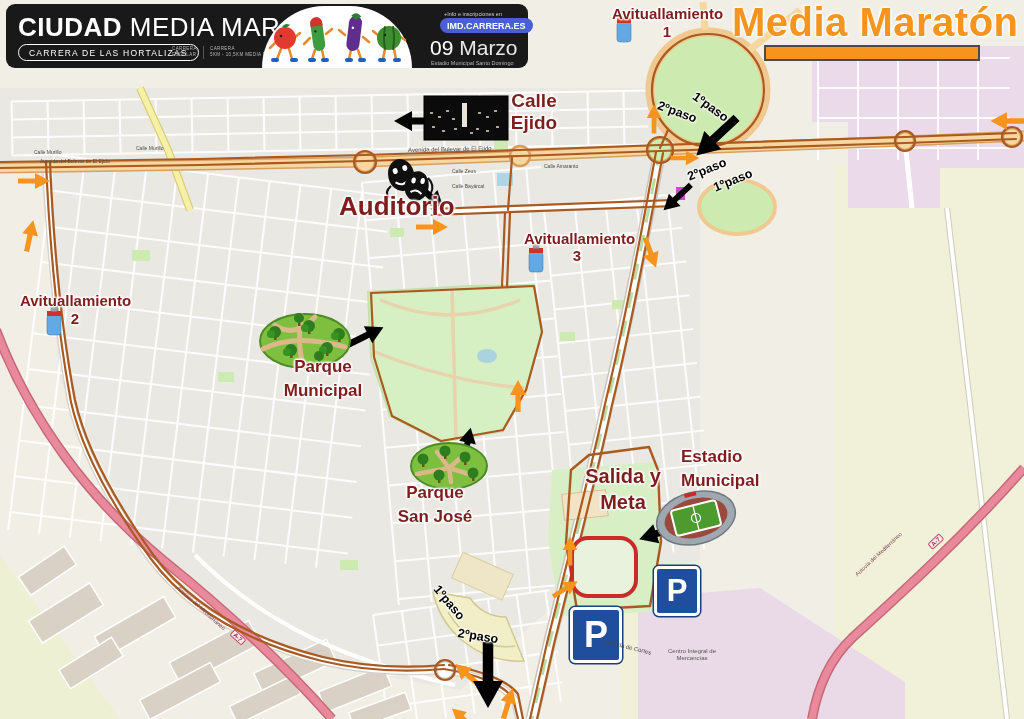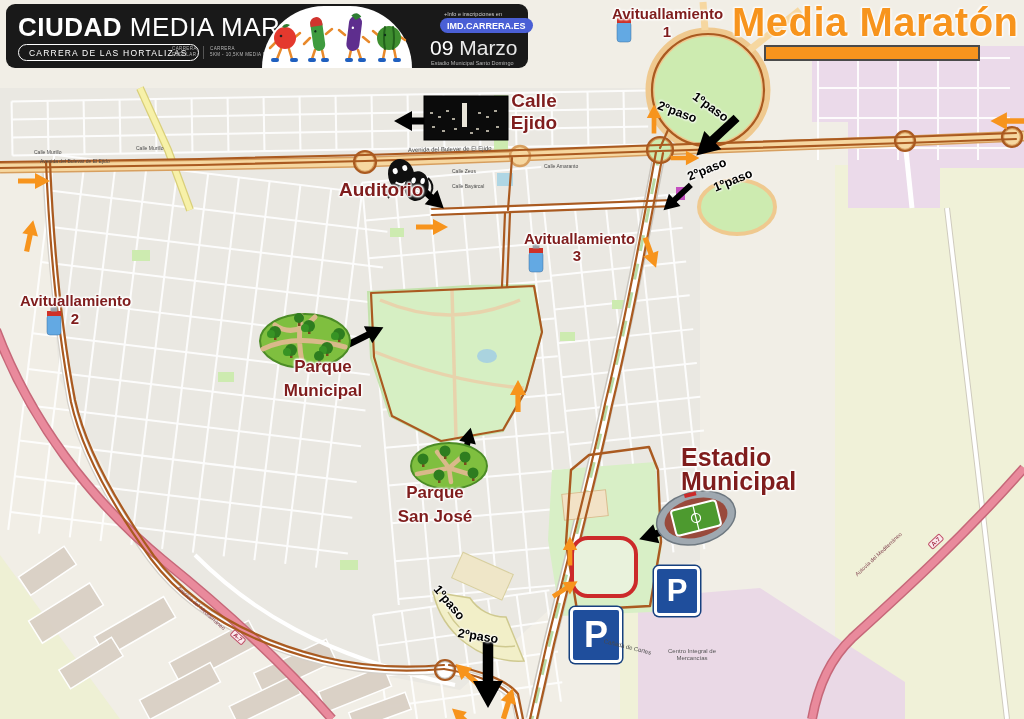--- a/index.html
+++ b/index.html
@@ -431,34 +431,38 @@
 <div class="lbl" style="left:64px;top:310px;font-size:15px;width:22px;text-align:center;">2</div>
 
 <div class="lbl" style="left:524px;top:230px;font-size:15px;">Avituallamiento</div>
 <div class="lbl" style="left:566px;top:247px;font-size:15px;width:22px;text-align:center;">3</div>
 
 <div class="lbl two" style="left:498px;top:90px;width:72px;font-size:19px;line-height:22px;">
   <div>Calle</div>
   <div>Ejido</div>
 </div>
 
-<div class="lbl" style="left:339px;top:179px;font-size:19px;">Auditorio</div>
+<div class="lbl" style="left:339px;top:191px;font-size:26px;">Auditorio</div>
 
 <div class="lbl two" style="left:270px;top:355px;width:106px;font-size:17px;line-height:24px;">
   <div>Parque</div>
   <div>Municipal</div>
 </div>
 
 <div class="lbl two" style="left:385px;top:481px;width:100px;font-size:17px;line-height:24px;">
   <div>Parque</div>
   <div>San José</div>
 </div>
 
-
-<div class="lbl" style="left:681px;top:445px;font-size:25px;line-height:24px;">
+<div class="lbl two" style="left:570px;top:463px;width:106px;font-size:20px;line-height:26px;">
+  <div>Salida y</div>
+  <div>Meta</div>
+</div>
+
+<div class="lbl" style="left:681px;top:445px;font-size:17px;line-height:24px;">
   <div>Estadio</div>
   <div>Municipal</div>
 </div>
 
 <div class="paso" style="left:694px;top:88px;transform:rotate(36deg);">1ºpaso</div>
 <div class="paso" style="left:658px;top:98px;transform:rotate(20deg);">2ºpaso</div>
 <div class="paso" style="left:688px;top:170px;transform:rotate(-22deg);">2ºpaso</div>
 <div class="paso" style="left:714px;top:181px;transform:rotate(-22deg);">1ºpaso</div>
 <div class="paso" style="left:436px;top:580px;transform:rotate(50deg);">1ºpaso</div>
 <div class="paso" style="left:458px;top:626px;transform:rotate(9deg);">2ºpaso</div>

